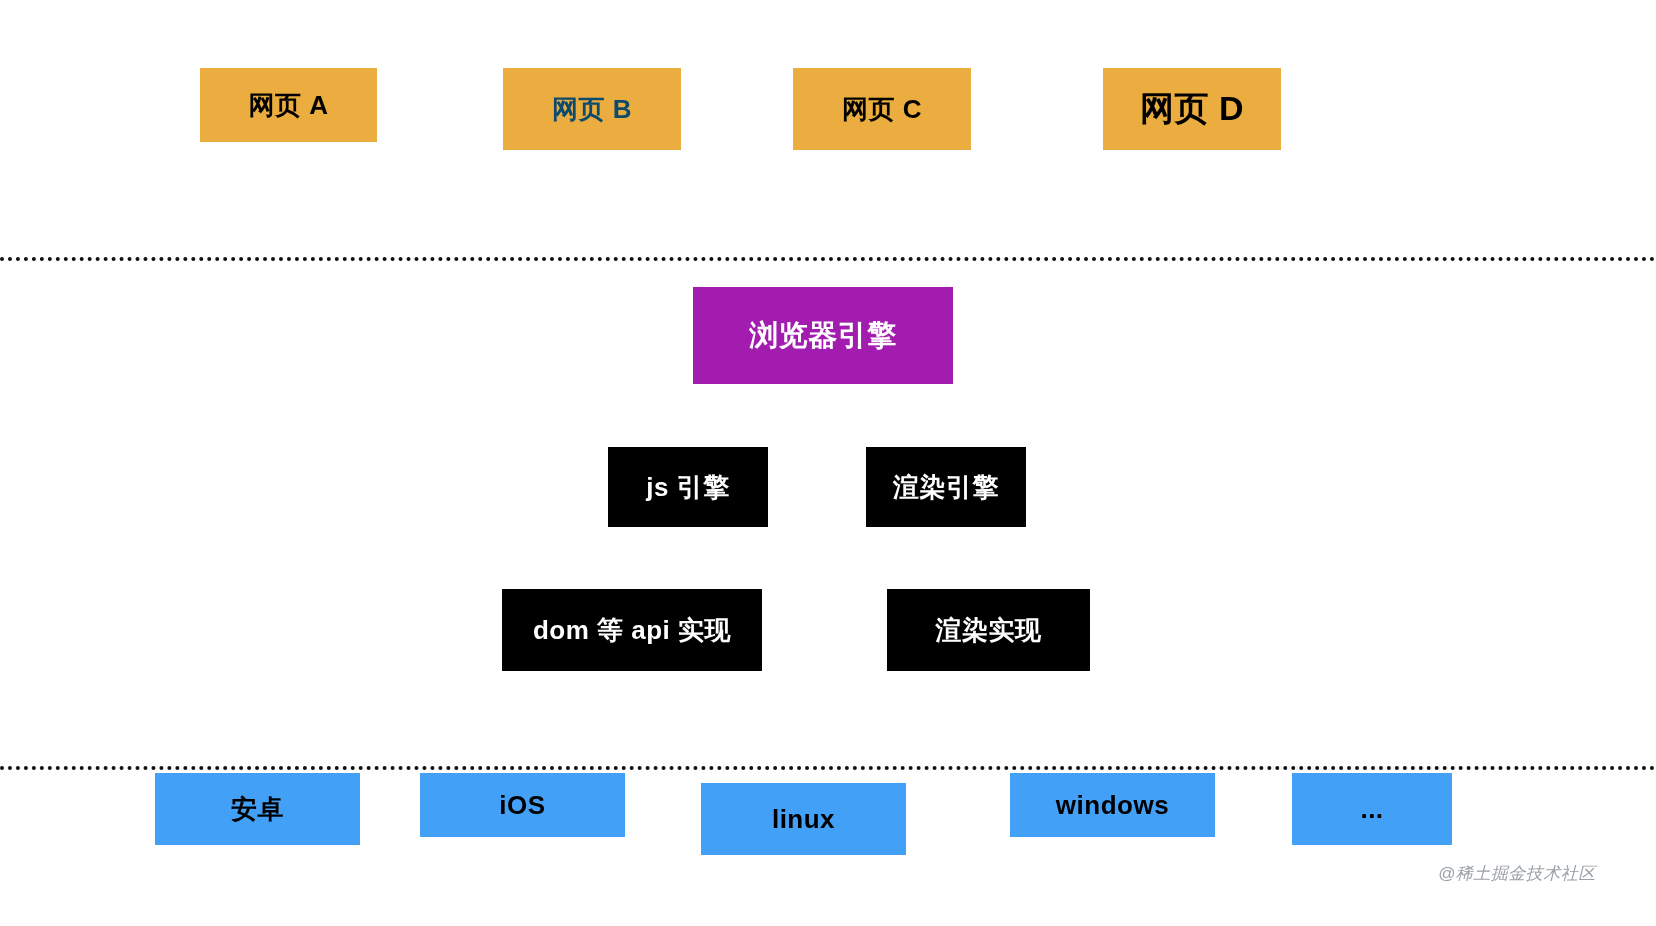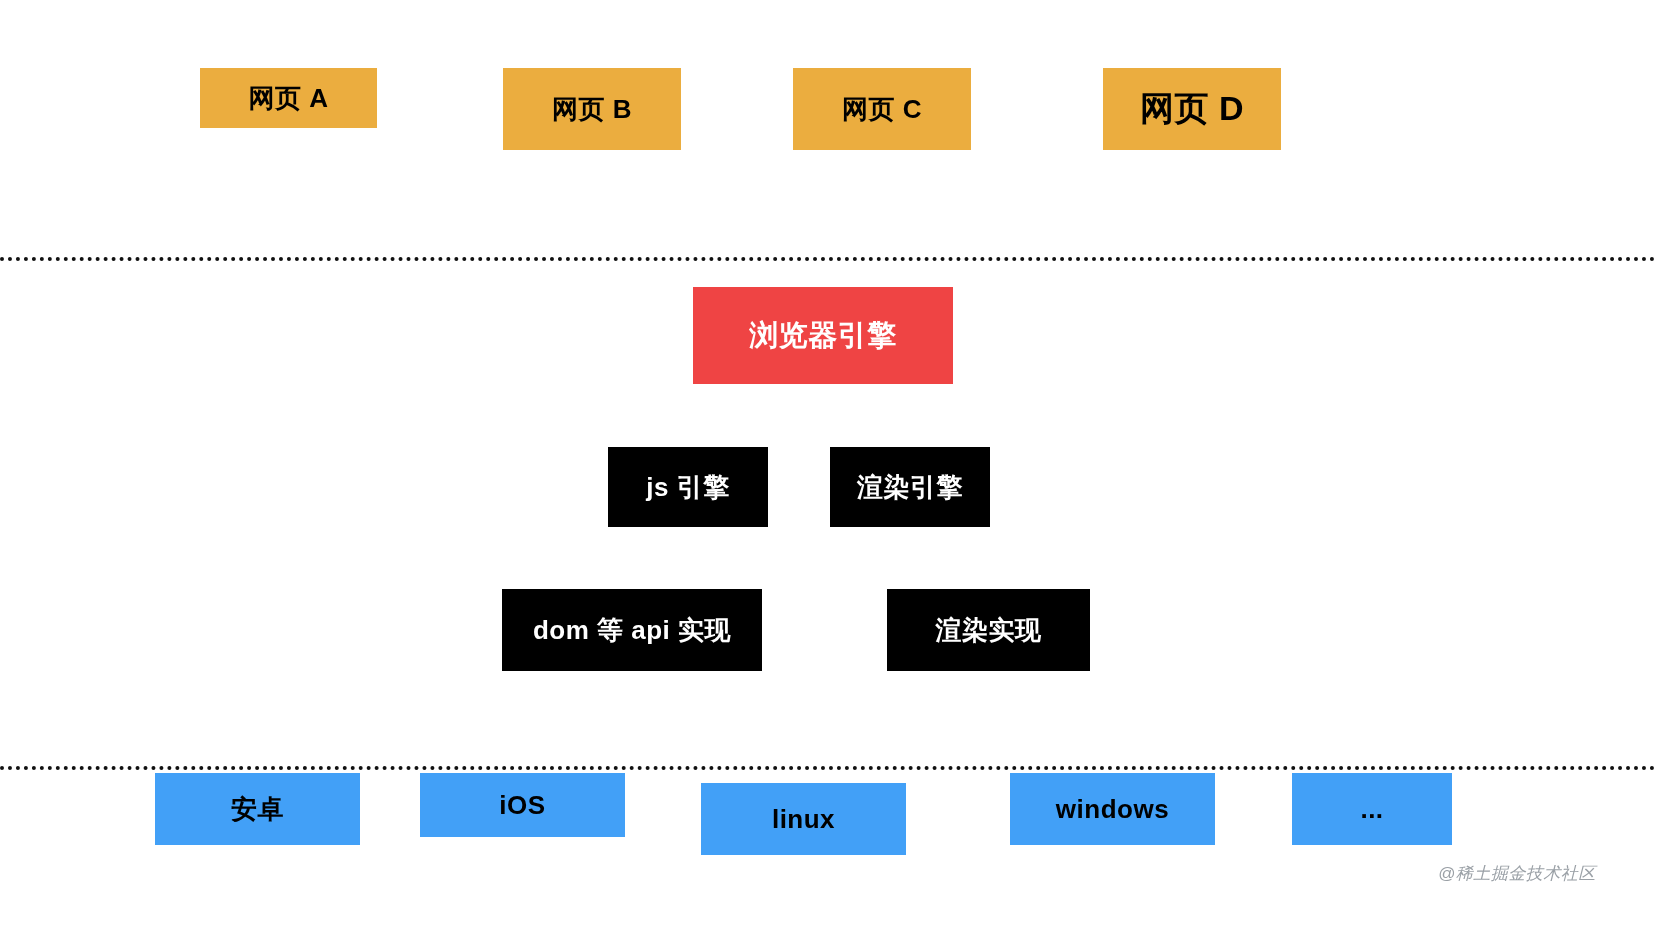--- a/index.html
+++ b/index.html
@@ -62,44 +62,44 @@
     white-space: nowrap;
   }
   .lbl { display: block; }
 </style>
 </head>
 <body>
 
 <div id="canvas" style="background: rgb(255, 255, 255);">
 
   <div>
-    <div class="box box-orange" style="left: 200px; top: 68px; width: 177px; height: 60px; font-size: 26px; background: rgb(235, 173, 63); color: rgb(0, 0, 0);">
+    <div class="box box-orange" style="left: 200px; top: 68px; width: 177px; height: 74px; font-size: 26px; background: rgb(235, 173, 63); color: rgb(0, 0, 0);">
       <span class="lbl">网页 A</span>
     </div>
-    <div class="box box-orange" style="left: 503px; top: 68px; width: 178px; height: 82px; font-size: 26px; background: rgb(235, 173, 63); color: #000000;">
+    <div class="box box-orange" style="left: 503px; top: 68px; width: 178px; height: 82px; font-size: 26px; background: rgb(235, 173, 63); color: #0c4a6e;">
       <span class="lbl">网页 B</span>
     </div>
     <div class="box box-orange" style="left: 793px; top: 68px; width: 178px; height: 82px; font-size: 26px; background: rgb(235, 173, 63); color: rgb(0, 0, 0);">
       <span class="lbl">网页 C</span>
     </div>
     <div class="box box-orange" style="left: 1103px; top: 68px; width: 178px; height: 82px; font-size: 34px; background: rgb(235, 173, 63); color: rgb(0, 0, 0);">
       <span class="lbl">网页 D</span>
     </div>
   </div>
 
   <div class="divider" style="top: 257px; border-top: 4px dotted rgb(17, 17, 17);"></div>
 
   <div>
-    <div class="box box-black" style="left: 693px; top: 287px; width: 260px; height: 97px; font-size: 29px; background: #ef4444; color: rgb(255, 255, 255);">
+    <div class="box box-black" style="left: 693px; top: 287px; width: 260px; height: 97px; font-size: 29px; background: #a21caf; color: rgb(255, 255, 255);">
       <span class="lbl">浏览器引擎</span>
     </div>
     <div class="box box-black" style="left: 608px; top: 447px; width: 160px; height: 80px; font-size: 26px; background: #000000; color: rgb(255, 255, 255);">
       <span class="lbl">js 引擎</span>
     </div>
-    <div class="box box-black" style="left: 830px; top: 447px; width: 160px; height: 80px; font-size: 26px; background: rgb(0, 0, 0); color: rgb(255, 255, 255);">
+    <div class="box box-black" style="left: 866px; top: 447px; width: 160px; height: 80px; font-size: 26px; background: rgb(0, 0, 0); color: rgb(255, 255, 255);">
       <span class="lbl">渲染引擎</span>
     </div>
     <div class="box box-black" style="left: 502px; top: 589px; width: 260px; height: 82px; font-size: 26px; background: rgb(0, 0, 0); color: rgb(255, 255, 255);">
       <span class="lbl">dom 等 api 实现</span>
     </div>
     <div class="box box-black" style="left: 887px; top: 589px; width: 203px; height: 82px; font-size: 26px; background: rgb(0, 0, 0); color: rgb(255, 255, 255);">
       <span class="lbl">渲染实现</span>
     </div>
   </div>
 
@@ -108,21 +108,21 @@
   <div>
     <div class="box box-blue" style="left: 155px; top: 773px; width: 205px; height: 72px; font-size: 26px; background: rgb(66, 160, 247); color: rgb(0, 0, 0);">
       <span class="lbl">安卓</span>
     </div>
     <div class="box box-blue" style="left: 420px; top: 773px; width: 205px; height: 64px; font-size: 26px; background: rgb(66, 160, 247); color: rgb(0, 0, 0);">
       <span class="lbl">iOS</span>
     </div>
     <div class="box box-blue" style="left: 701px; top: 773px; width: 205px; height: 72px; font-size: 26px; background: rgb(66, 160, 247); color: rgb(0, 0, 0); margin-top: 10px;">
       <span class="lbl">linux</span>
     </div>
-    <div class="box box-blue" style="left: 1010px; top: 773px; width: 205px; height: 72px; font-size: 26px; background: rgb(66, 160, 247); color: rgb(0, 0, 0);">
+    <div class="box box-blue" style="left: 1010px; top: 773px; width: 205px; height: 64px; font-size: 26px; background: rgb(66, 160, 247); color: rgb(0, 0, 0);">
       <span class="lbl">windows</span>
     </div>
     <div class="box box-blue" style="left: 1292px; top: 773px; width: 160px; height: 72px; font-size: 26px; background: rgb(66, 160, 247); color: rgb(0, 0, 0);">
       <span class="lbl">...</span>
     </div>
   </div>
 
   <div class="watermark" style="left: 1438px; top: 862px; color: rgb(154, 160, 166); font-style: italic;">@稀土掘金技术社区</div>
 
 </div>

